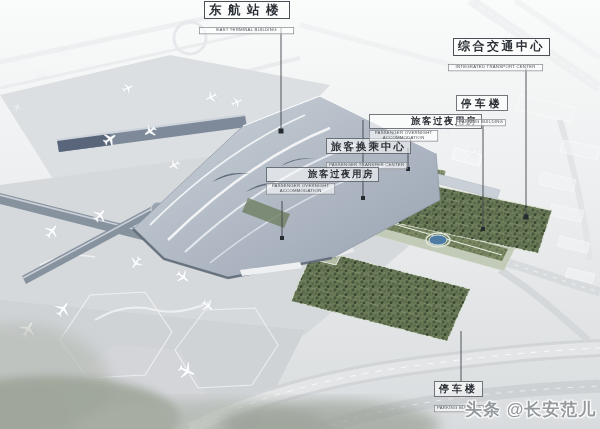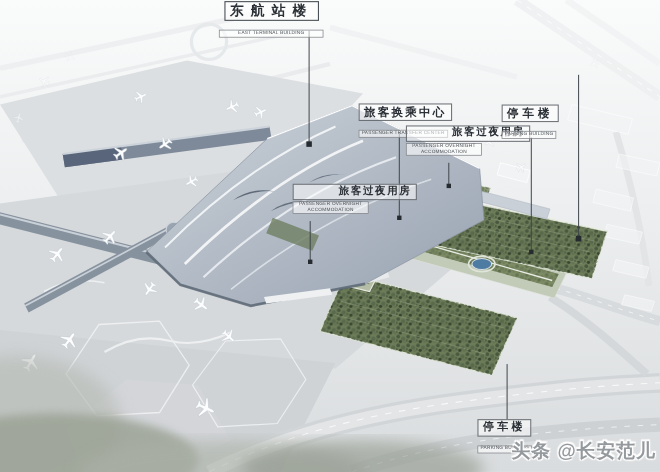--- a/index.html
+++ b/index.html
@@ -7,21 +7,21 @@
          font-family:"Liberation Sans",sans-serif;background:#eef0f1;}
   .stage svg{position:absolute;inset:0;display:block;}
   .callout{position:absolute;z-index:5;}
   .zh-row{display:flex;align-items:center;}
   .bar{width:3px;background:var(--marker,#2c3136);margin-right:2px;}
   .zh{border:1px solid var(--label-border,#4b5056);background:rgba(253,253,253,.82);
       color:var(--label-text,#2b3036);font-weight:bold;padding:1px 4px;white-space:nowrap;line-height:1.15;}
   .lt .zh{background:rgba(255,255,255,.55);border-color:rgba(70,75,82,.75);}
   .zh-l{font-size:12.5px;letter-spacing:6.5px;}
   .zh-m{font-size:12px;letter-spacing:2.5px;}
-  .zh-s{font-size:10.5px;letter-spacing:2px;}
+  .zh-s{font-size:10.5px;letter-spacing:2px;margin-top:44px;}
   .zh-xs{font-size:9.5px;letter-spacing:1.5px;padding-left:41px;}
   .zh-p{font-size:10.5px;letter-spacing:3.5px;}
   .zh-pb{font-size:10px;letter-spacing:3px;}
   .en{display:inline-block;border:1px solid rgba(85,90,96,.7);background:rgba(255,255,255,.6);
       color:var(--label-en-text,#4a5055);font-size:6px;letter-spacing:.3px;padding:0 3px;
       transform:scale(.72);transform-origin:top left;white-space:nowrap;margin-top:1px;line-height:1.25;}
   .wide .en{width:124px;text-align:center;}
   .two .en{white-space:normal;text-align:center;width:88px;line-height:1.2;}
   .watermark{position:absolute;z-index:6;font-weight:bold;font-size:17px;letter-spacing:1px;
       color:var(--watermark,#94999d);
@@ -235,20 +235,27 @@
 </svg>
 
 <div class="callout" style="left:199px;top:1px;">
   <div class="zh-row">
     <span class="bar"></span>
     <span class="zh zh-l">东航站楼</span>
   </div>
   <div class="wide"><span class="en">EAST TERMINAL BUILDING</span></div>
 </div>
 
+<div class="callout" style="left:448px;top:38px;">
+  <div class="zh-row">
+    <span class="bar"></span>
+    <span class="zh zh-m">综合交通中心</span>
+  </div>
+  <div class="wide"><span class="en">INTEGRATED TRANSPORT CENTER</span></div>
+</div>
 
 <div class="callout lt" style="left:326px;top:94px;">
   <div class="zh-row">
     <span class="zh zh-s">旅客换乘中心</span>
   </div>
   <div><span class="en">PASSENGER TRANSFER CENTER</span></div>
 </div>
 
 <div class="callout lt two" style="left:369px;top:114px;">
   <div class="zh-row">

